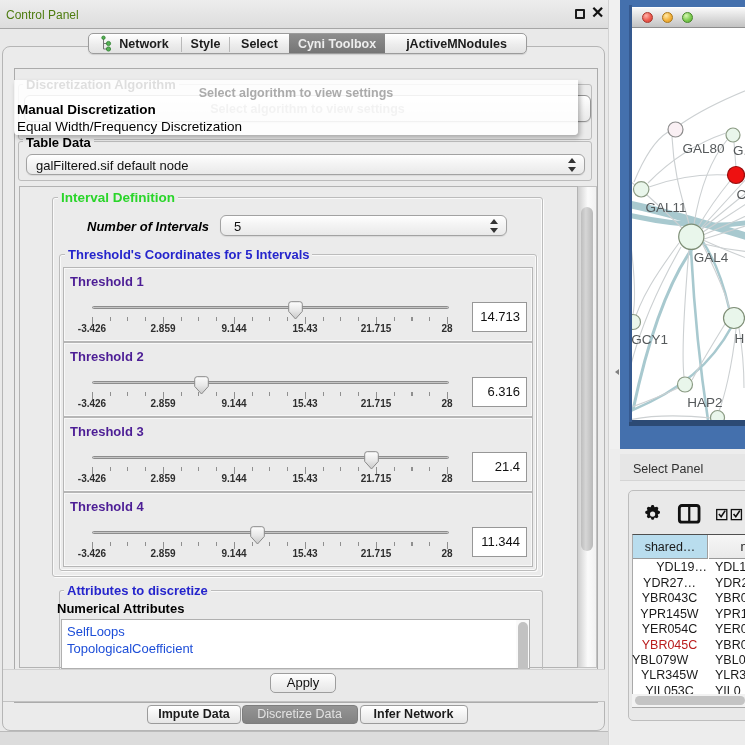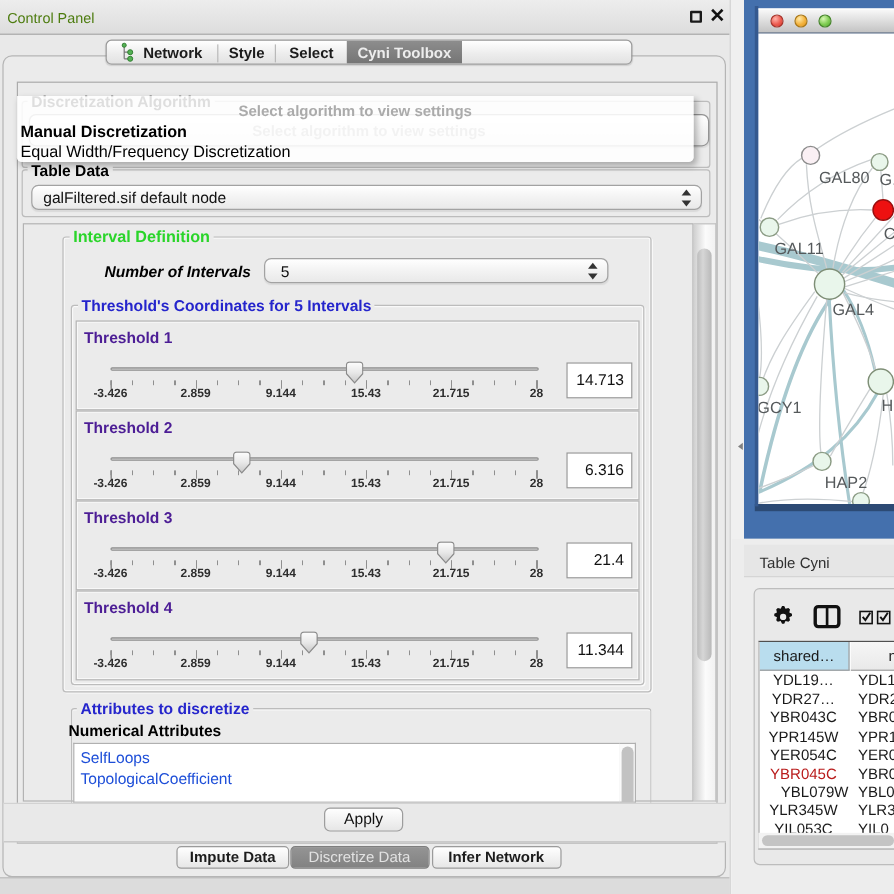--- a/index.html
+++ b/index.html
@@ -45,20 +45,21 @@
         <circle cx="2.5" cy="2.7" r="1.7" fill="#55b155" stroke="#2f7d2f" stroke-width="0.8"></circle>
         <circle cx="7.5" cy="8.5" r="2.1" fill="#55b155" stroke="#2f7d2f" stroke-width="0.8"></circle>
         <circle cx="7.5" cy="14" r="2.1" fill="#55b155" stroke="#2f7d2f" stroke-width="0.8"></circle>
       </svg>
     Network</div>
   <div class="abs" style="left:92px;top:3px;width:1px;height:15px;background:#b9b9b9;"></div>
   <div class="tabseg" style="left:93px;width:47px;">Style</div>
   <div class="abs" style="left:140px;top:3px;width:1px;height:15px;background:#b9b9b9;"></div>
   <div class="tabseg" style="left:141px;width:59px;">Select</div>
   <div class="tabseg" style="left:200px;width:96px;background:linear-gradient(#8d8d8d,#757575);color:#ededed;">Cyni Toolbox</div>
+  <div class="tabseg" style="left:296px;width:143px;">jActiveMNodules</div>
 </div>
 
 <div class="abs" style="left:14px;top:68px;width:584px;height:635px;border:1px solid #ababab;background:#ebebeb;"></div>
 
 <div class="abs" style="left:18px;top:84px;width:574px;height:56px;border:1px solid #bcbcbc;border-radius:3px;"></div>
 <div class="abs" style="left:23px;top:77px;font-size:13px;font-weight:bold;background:#ebebeb;padding:0 3px;">Discretization Algorithm</div>
 <div class="combo" style="left:24px;top:95px;width:567px;height:27px;border-color:#949494;">
     <span style="position:absolute;left:0;right:0;top:50%;transform:translateY(-50%);text-align:center;color:#9d9d9d;font-size:12.5px;font-weight:bold;">Select algorithm to view settings</span>
   </div>
 
@@ -270,21 +271,21 @@
     <text x="79" y="234.3" text-anchor="middle">GAL4</text>
     <text x="17.5" y="316" text-anchor="middle">GCY1</text>
     <text x="102.5" y="314.5">H</text>
     <text x="73" y="379" text-anchor="middle">HAP2</text>
   </g>
 </svg>
 </div>
 
 <div class="abs" style="left:610px;top:449px;width:135px;height:296px;background:#ededed;"></div>
 <div class="abs" style="left:620px;top:454px;width:125px;height:27px;background:#e6e6e6;border-bottom:1px solid #d5d5d5;"></div>
-<div class="abs" style="left:633px;top:462px;font-size:12.5px;color:#303030;">Table Cyni</div>
+<div class="abs" style="left:633px;top:462px;font-size:12.5px;color:#303030;">Select Panel</div>
 <div class="abs" style="left:628px;top:490px;width:130px;height:231px;background:#e9e9e9;border:1px solid #bdbdbd;border-radius:5px;"></div>
 
 <svg class="abs" style="left:642px;top:504px;" width="106" height="21" viewBox="0 0 105 20.8">
   <g fill="#111">
     <path d="M8.5 3.2 l1.1 -2.2 h1.8 l1.1 2.2 2.4 -0.6 1.3 1.3 -0.6 2.4 2.2 1.1 v1.8 l-2.2 1.1 0.6 2.4 -1.3 1.3 -2.4 -0.6 -1.1 2.2 h-1.8 l-1.1 -2.2 -2.4 0.6 -1.3 -1.3 0.6 -2.4 -2.2 -1.1 v-1.8 l2.2 -1.1 -0.6 -2.4 1.3 -1.3 z"></path>
     <circle cx="10.5" cy="10" r="2.6" fill="#e9e9e9"></circle>
   </g>
   <rect x="37" y="1.5" width="19.5" height="16.5" rx="2.5" fill="none" stroke="#111" stroke-width="2.8"></rect>
   <line x1="46.8" y1="1.5" x2="46.8" y2="18" stroke="#111" stroke-width="2.2"></line>
   <g stroke="#111" stroke-width="1.3" fill="none">
@@ -293,33 +294,33 @@
     <rect x="88.5" y="5.5" width="10" height="10"></rect>
     <path d="M90.7 10 l2.2 2.6 4 -6" stroke-width="1.6"></path>
   </g>
 </svg>
 
 <div class="abs" style="left:632px;top:533.5px;width:113px;height:174.5px;background:#fff;border:1px solid #a9a9a9;border-top:1.5px solid #4f4f4f;border-right:none;overflow:hidden;font-size:12.5px;color:#1a1a1a;">
   <div class="abs" style="left:0;top:0;width:75px;height:24px;background:#b9ddee;border-bottom:1px solid #999;border-right:1px solid #a0a0a0;text-align:center;line-height:24px;">shared…</div>
   <div class="abs" style="left:76px;top:0;width:70px;height:24px;background:linear-gradient(#f6f6f6,#e9e9e9);border-bottom:1px solid #999;text-align:center;line-height:24px;">n</div>
 </div>
 
-<div class="abs" style="left:632px;top:560.2px;width:75px;height:15.45px;font-size:12.5px;color:#1a1a1a;text-align:center;line-height:15.45px;overflow:visible;">YDL19…</div>
+<div class="abs" style="left:632px;top:560.2px;width:75px;height:15.45px;font-size:12.5px;color:#1a1a1a;text-align:right;line-height:15.45px;overflow:visible;">YDL19…</div>
 <div class="abs" style="left:715px;top:560.2px;height:15.45px;font-size:12.5px;color:#1a1a1a;line-height:15.45px;white-space:nowrap;">YDL1</div>
 <div class="abs" style="left:632px;top:575.7px;width:75px;height:15.45px;font-size:12.5px;color:#1a1a1a;text-align:center;line-height:15.45px;overflow:visible;">YDR27…</div>
 <div class="abs" style="left:715px;top:575.7px;height:15.45px;font-size:12.5px;color:#1a1a1a;line-height:15.45px;white-space:nowrap;">YDR2</div>
 <div class="abs" style="left:632px;top:591.1px;width:75px;height:15.45px;font-size:12.5px;color:#1a1a1a;text-align:center;line-height:15.45px;overflow:visible;">YBR043C</div>
 <div class="abs" style="left:715px;top:591.1px;height:15.45px;font-size:12.5px;color:#1a1a1a;line-height:15.45px;white-space:nowrap;">YBR0</div>
 <div class="abs" style="left:632px;top:606.6px;width:75px;height:15.45px;font-size:12.5px;color:#1a1a1a;text-align:center;line-height:15.45px;overflow:visible;">YPR145W</div>
 <div class="abs" style="left:715px;top:606.6px;height:15.45px;font-size:12.5px;color:#1a1a1a;line-height:15.45px;white-space:nowrap;">YPR1</div>
 <div class="abs" style="left:632px;top:622.0px;width:75px;height:15.45px;font-size:12.5px;color:#1a1a1a;text-align:center;line-height:15.45px;overflow:visible;">YER054C</div>
 <div class="abs" style="left:715px;top:622.0px;height:15.45px;font-size:12.5px;color:#1a1a1a;line-height:15.45px;white-space:nowrap;">YER0</div>
 <div class="abs" style="left:632px;top:637.5px;width:75px;height:15.45px;font-size:12.5px;color:#b91c1c;text-align:center;line-height:15.45px;overflow:visible;">YBR045C</div>
 <div class="abs" style="left:715px;top:637.5px;height:15.45px;font-size:12.5px;color:#1a1a1a;line-height:15.45px;white-space:nowrap;">YBR0</div>
-<div class="abs" style="left:632px;top:652.9px;width:75px;height:15.45px;font-size:12.5px;color:#1a1a1a;text-align:right;line-height:15.45px;overflow:visible;">YBL079W</div>
+<div class="abs" style="left:632px;top:652.9px;width:75px;height:15.45px;font-size:12.5px;color:#1a1a1a;text-align:left;line-height:15.45px;overflow:visible;">YBL079W</div>
 <div class="abs" style="left:715px;top:652.9px;height:15.45px;font-size:12.5px;color:#1a1a1a;line-height:15.45px;white-space:nowrap;">YBL0</div>
 <div class="abs" style="left:632px;top:668.4px;width:75px;height:15.45px;font-size:12.5px;color:#1a1a1a;text-align:center;line-height:15.45px;overflow:visible;">YLR345W</div>
 <div class="abs" style="left:715px;top:668.4px;height:15.45px;font-size:12.5px;color:#1a1a1a;line-height:15.45px;white-space:nowrap;">YLR3</div>
 <div class="abs" style="left:632px;top:683.8px;width:75px;height:15.45px;font-size:12.5px;color:#1a1a1a;text-align:center;line-height:15.45px;overflow:visible;">YIL053C</div>
 <div class="abs" style="left:715px;top:683.8px;height:15.45px;font-size:12.5px;color:#1a1a1a;line-height:15.45px;white-space:nowrap;">YIL0</div>
 
 <div class="abs" style="left:632px;top:694px;width:113px;height:14px;background:#f2f2f2;"></div>
 <div class="abs" style="left:635px;top:696px;width:110px;height:9px;background:#c4c4c4;border-radius:5px;"></div>
 <div class="abs" style="left:632px;top:707px;width:113px;height:1px;background:#a9a9a9;"></div>
 

